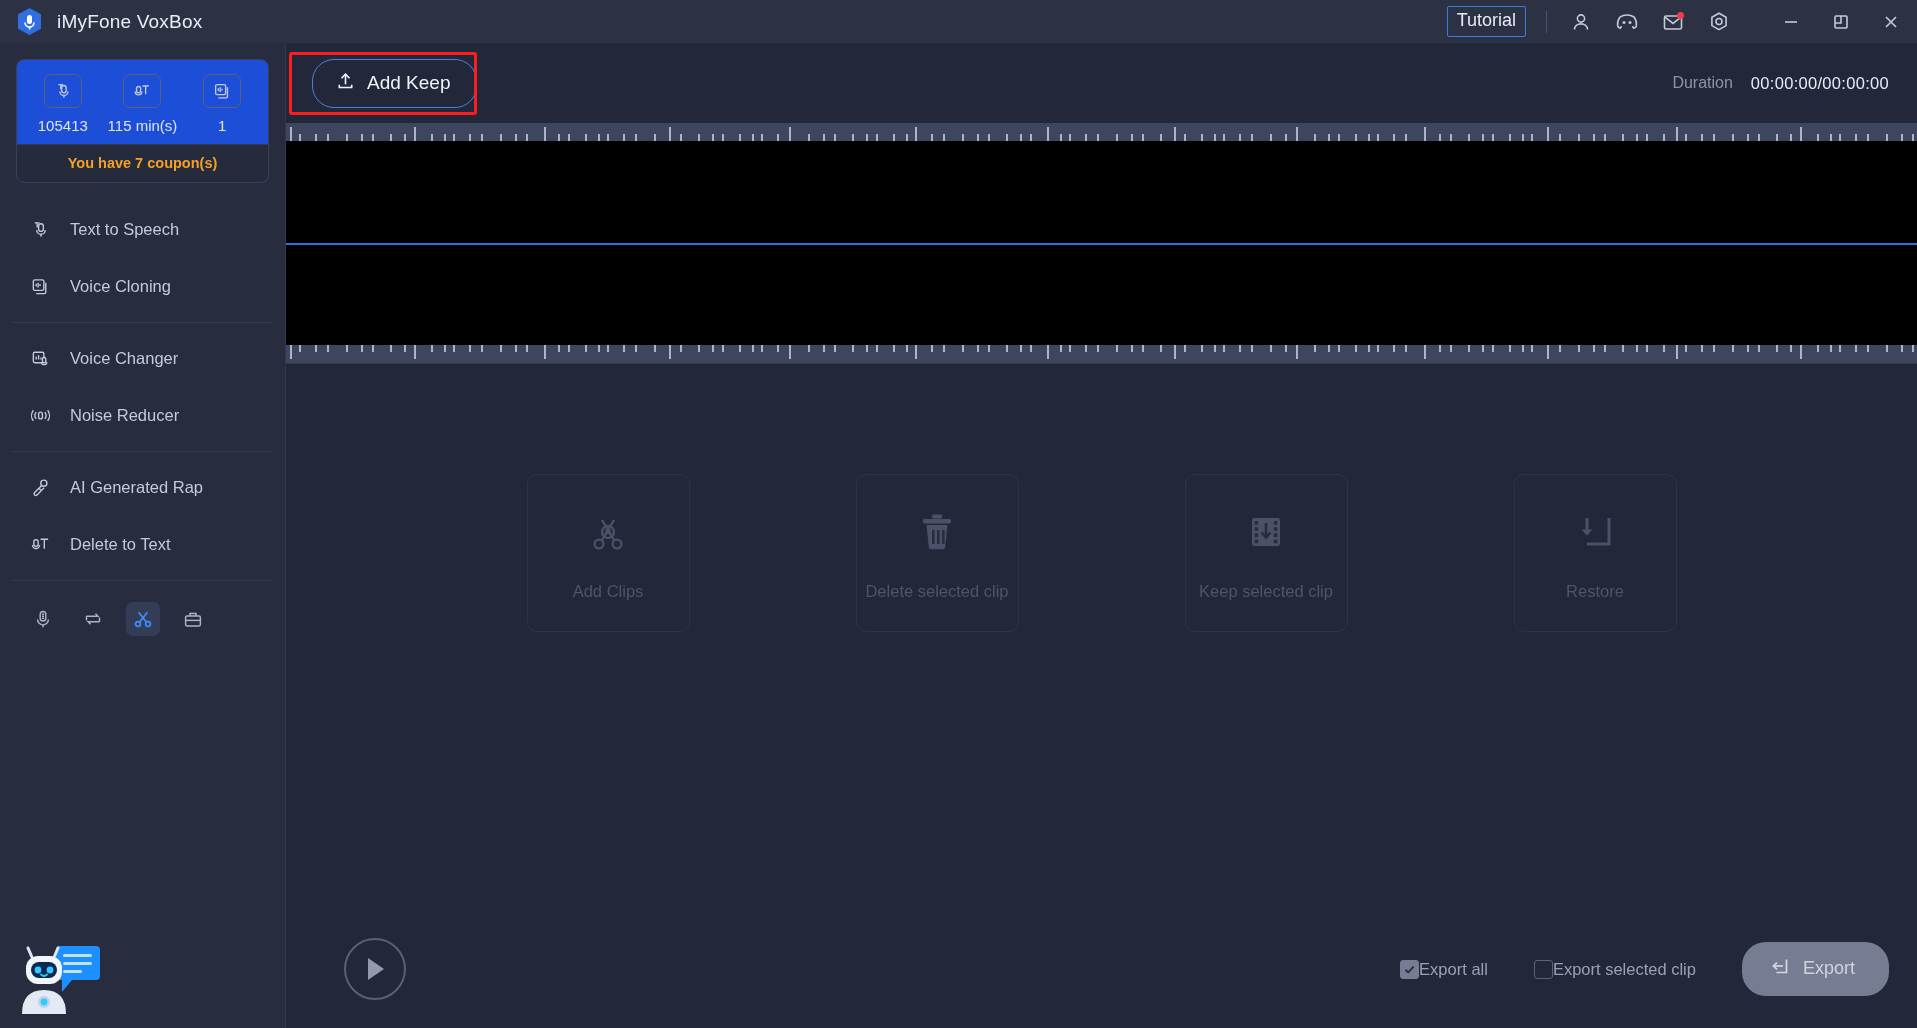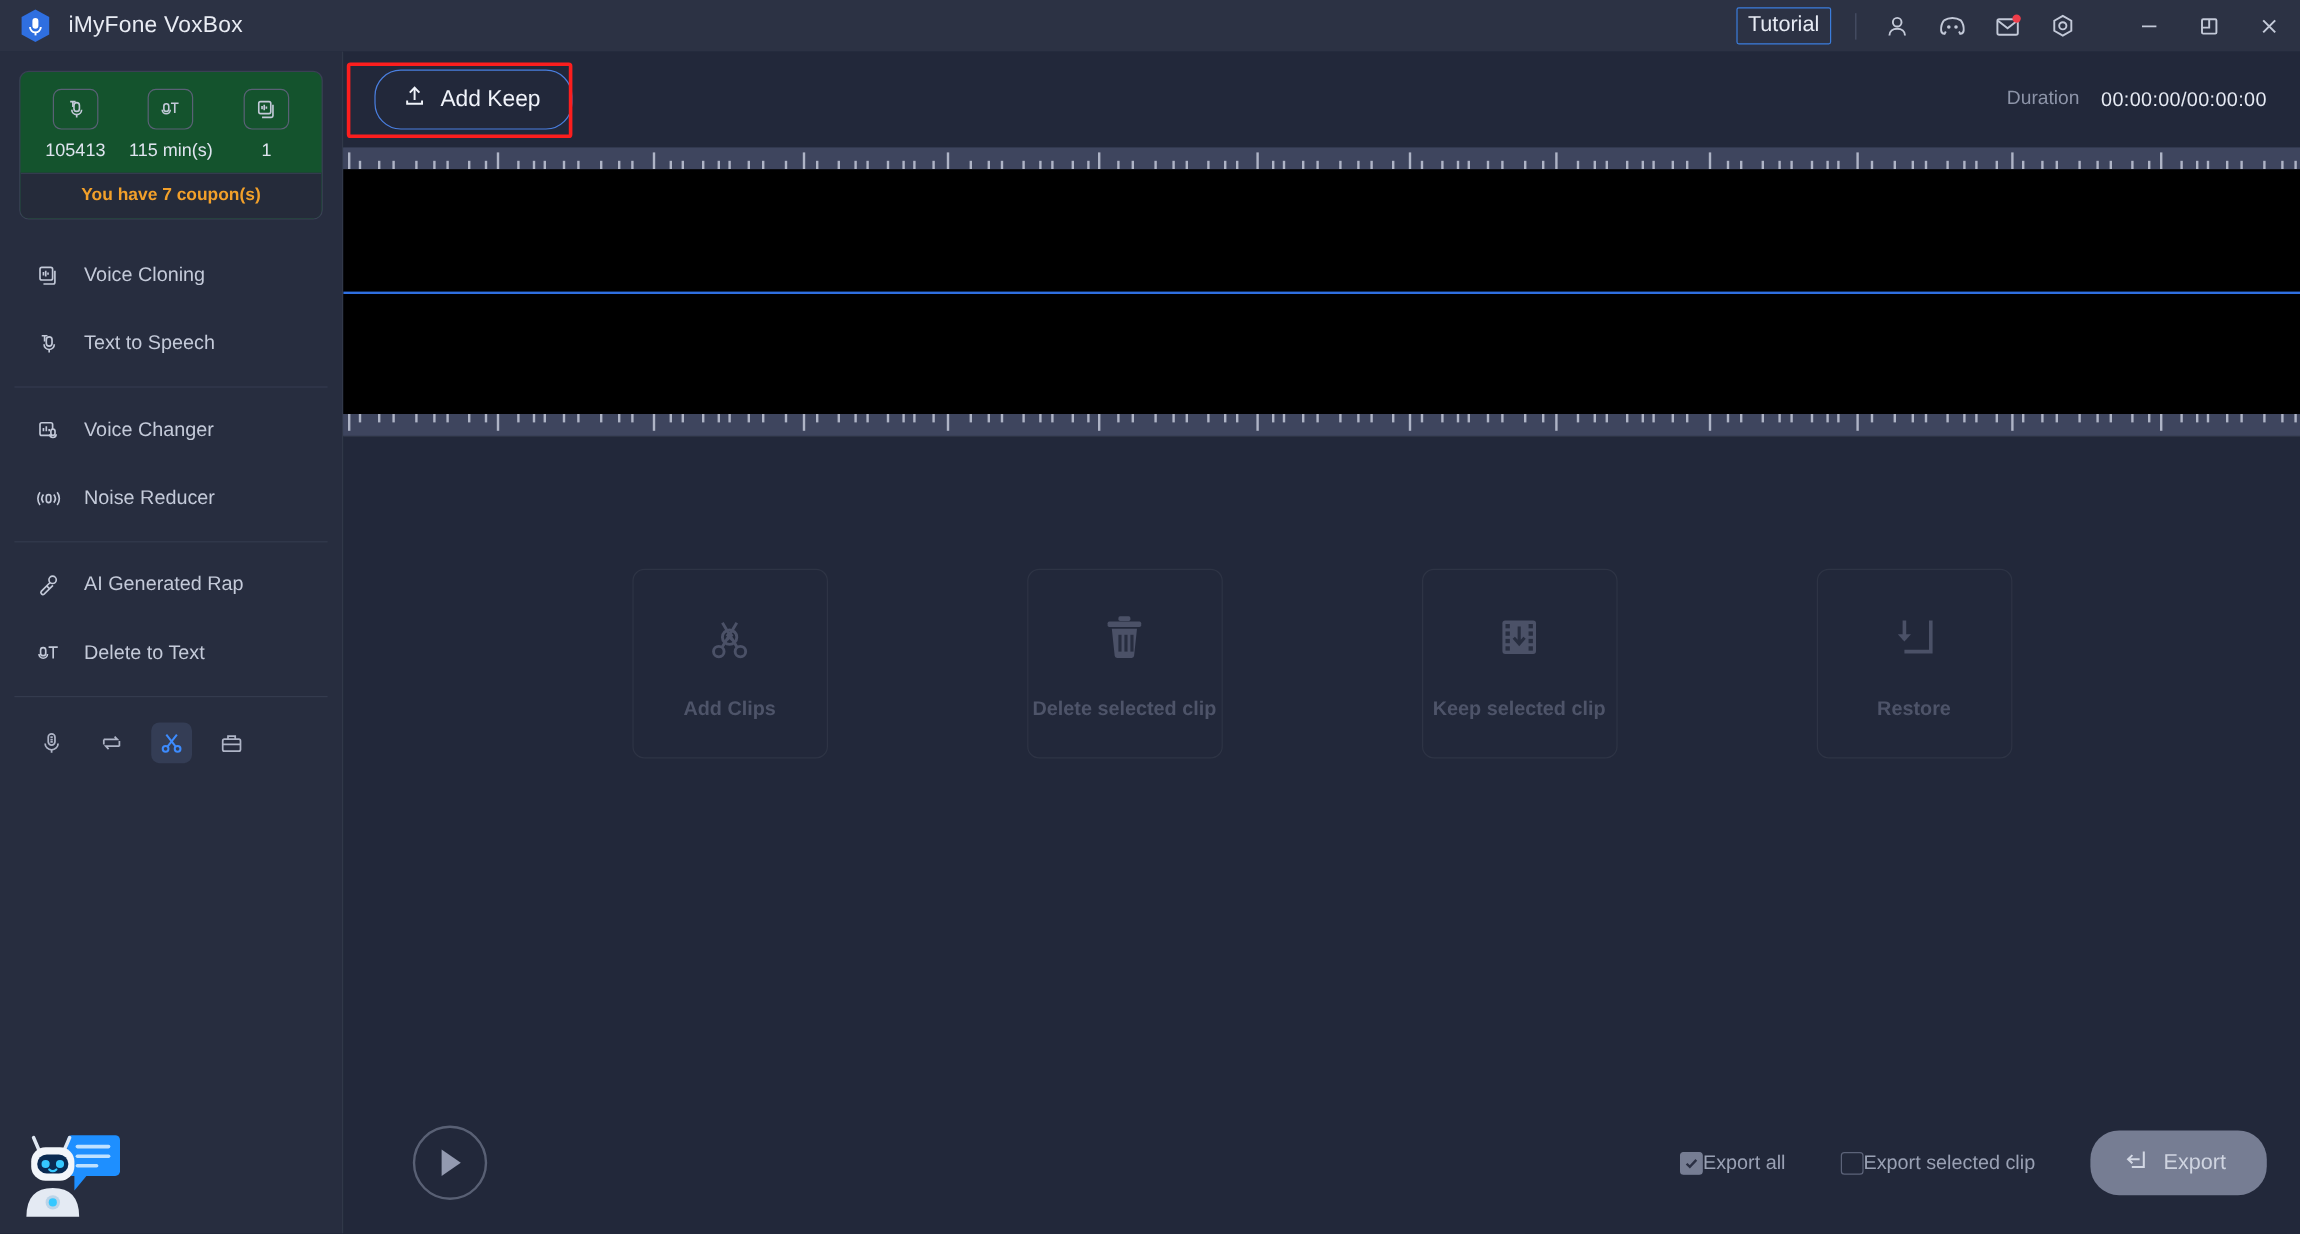--- a/index.html
+++ b/index.html
@@ -61,21 +61,21 @@
     border-right: 1px solid #2f3purple;
   }
   .sidebar { border-right: 1px solid #313849; }
 
   .stats-card {
     margin: 16px 16px 0 16px;
     border: 1px solid #3a4considerations;
     border: 1px solid #3a4055;
     border-radius: 8px;
     overflow: hidden;
-    background: #14532d;
+    background: #1d4ed8;
   }
   .stats-row {
     display: flex; justify-content: space-around;
     padding: 14px 6px 10px;
   }
   .stat { display: flex; flex-direction: column; align-items: center; gap: 9px; width: 33%; }
   .stat-ico {
     width: 38px; height: 34px;
     border: 1px solid #5a6176; border-radius: 7px;
     display: flex; align-items: center; justify-content: center;
@@ -161,21 +161,20 @@
   .clip-area { flex: 1; position: relative; min-height: 0; }
   .clip-actions {
     position: absolute; left: 0; right: 0; top: 110px;
     display: flex; justify-content: center; gap: 166px;
   }
   .clip-card {
     width: 163px; height: 158px;
     border: 1px solid #2d3span; border-radius: 10px;
     display: flex; flex-direction: column; align-items: center; justify-content: center;
     gap: 20px;
-    font-weight: bold;
   }
   .clip-card { border: 1px solid #2e3445; }
   .clip-label { color: #4e5469; font-size: 16.5px; }
 
   
   .bottombar {
     height: 118px; flex: 0 0 118px;
     display: flex; align-items: center;
     padding: 0 28px 0 58px;
     position: relative;
@@ -317,38 +316,38 @@
 
         </div>
         <div class="coupon">You have 7 coupon(s)</div>
       </div>
 
       <div class="nav">
 
         <div class="nav-item">
           <span class="nav-ico">
             <svg width="21" height="21" viewBox="0 0 22 22" fill="none" stroke="#c3c9d8" stroke-width="1.45">
-              <rect x="3.5" y="4" width="11" height="11" rx="1.6"></rect>
-              <path d="M16.5 7v10a1.5 1.5 0 0 1-1.5 1.5H6.5"></path>
-              <path d="M6.5 8v3M8.5 7v5M10.5 8.5v2"></path>
-            </svg>
-          </span>
-          <span>Voice Cloning</span>
-        </div>
-
-        <div class="nav-item">
-          <span class="nav-ico">
-            <svg width="21" height="21" viewBox="0 0 22 22" fill="none" stroke="#c3c9d8" stroke-width="1.45">
               <path d="M5 4h5M7.5 4v5"></path>
               <rect x="9" y="5" width="5" height="8" rx="2.5"></rect>
               <path d="M7 11.5a4.5 4.5 0 0 0 9 0"></path>
               <path d="M11.5 16v2.5"></path>
             </svg>
           </span>
           <span>Text to Speech</span>
+        </div>
+
+        <div class="nav-item">
+          <span class="nav-ico">
+            <svg width="21" height="21" viewBox="0 0 22 22" fill="none" stroke="#c3c9d8" stroke-width="1.45">
+              <rect x="3.5" y="4" width="11" height="11" rx="1.6"></rect>
+              <path d="M16.5 7v10a1.5 1.5 0 0 1-1.5 1.5H6.5"></path>
+              <path d="M6.5 8v3M8.5 7v5M10.5 8.5v2"></path>
+            </svg>
+          </span>
+          <span>Voice Cloning</span>
         </div>
 
         <div class="nav-sep"></div>
 
         <div class="nav-item">
           <span class="nav-ico">
             <svg width="21" height="21" viewBox="0 0 22 22" fill="none" stroke="#c3c9d8" stroke-width="1.45">
               <rect x="3.5" y="4.5" width="11" height="11" rx="1.5"></rect>
               <path d="M6.5 12V9M9 12V7.5M11.5 12v-2"></path>
               <rect x="13" y="10" width="3.6" height="5.4" rx="1.8" fill="#272d3f"></rect>

